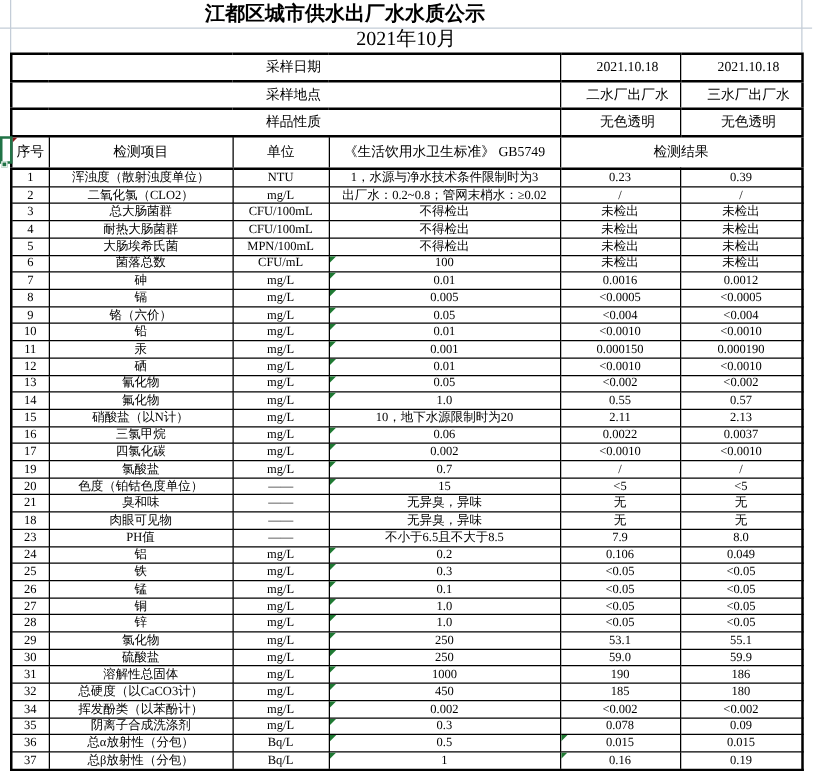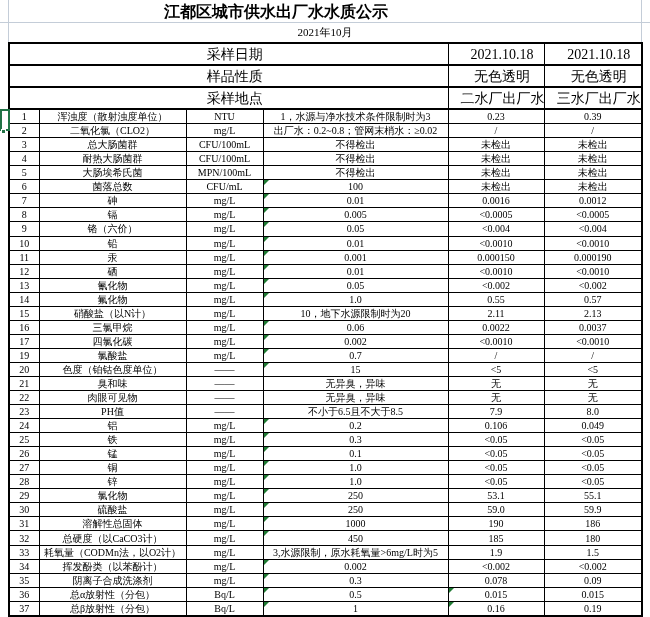--- a/index.html
+++ b/index.html
@@ -13,42 +13,42 @@
     color: #000;
   }
   .title {
     position: absolute; top: 1px; left: 0; width: 552px; height: 21px;
     text-align: center; font-family: "Liberation Sans", sans-serif;
     font-weight: bold; font-size: 16px; line-height: 21px;
     white-space: nowrap;
   }
   .subtitle {
     position: absolute; top: 23px; left: 0; width: 650px; height: 18px;
-    text-align: center; font-size: 11px; line-height: 18px;
+    text-align: center; font-size: 16px; line-height: 18px;
   }
   .gl-h { position: absolute; top: 22px; left: 0; width: 650px; height: 1px; background: #c4cdd8; }
   .gl-v1 { position: absolute; top: 0; left: 8px; width: 1px; height: 42px; background: #c4cdd8; }
   .gl-v2 { position: absolute; top: 0; left: 641px; width: 1px; height: 42px; background: #c4cdd8; }
 
   table.wq {
     position: absolute; left: 8px; top: 42px;
     width: 633px; height: 575px;
     border-collapse: collapse; table-layout: fixed;
     border: 2px solid #000;
   }
   table.wq td {
     position: relative;
     border: 1px solid #000;
     text-align: center;
     font-size: 10px; line-height: 11px;
     overflow: hidden; white-space: nowrap;
     padding: 0;
   }
   tr.info { height: 22px; }
-  tr.info td { font-size: 14px; border-top-width: 2px; border-bottom-width: 2px; padding-left: 12px; }
+  tr.info td { font-size: 11px; border-top-width: 2px; border-bottom-width: 2px; padding-left: 12px; }
   tr.head { height: 26px; }
   tr.head td { font-size: 11px; border-bottom: 2px solid #000; }
   td.item { text-align: left; padding-left: 3px; margin-top: 40px; }
 
   .gflag, .rflag {
     position: absolute; left: 0; top: 0; width: 0; height: 0; display: block;
   }
   .gflag { border-top: 5px solid #1f7a33; border-right: 5px solid transparent; }
   .rflag { border-top: 4px solid #8b1a1a; border-right: 4px solid transparent; }
 
@@ -80,28 +80,35 @@
         <col style="width:96px">
         <col style="width:98px">
     </colgroup>
     <tbody>
         <tr class="info">
           <td colspan="4">采样日期</td>
           <td>2021.10.18</td>
           <td>2021.10.18</td>
         </tr>
         <tr class="info">
+          <td colspan="4">采样地点</td>
+          <td>二水厂出厂水</td>
+          <td>三水厂出厂水</td>
+        </tr>
+        <tr class="info">
           <td colspan="4">样品性质</td>
           <td>无色透明</td>
           <td>无色透明</td>
         </tr>
-        <tr class="info">
-          <td colspan="4">采样地点</td>
-          <td>二水厂出厂水</td>
-          <td>三水厂出厂水</td>
+        <tr class="head">
+          <td>序号<span class="rflag"></span></td>
+          <td>检测项目</td>
+          <td>单位</td>
+          <td>《生活饮用水卫生标准》 GB5749</td>
+          <td colspan="2">检测结果</td>
         </tr>
         <tr>
           <td>1</td>
           <td class="item">浑浊度（散射浊度单位）</td>
           <td>NTU</td>
           <td>1，水源与净水技术条件限制时为3</td>
           <td>0.23</td>
           <td>0.39</td>
         </tr>
         <tr>
@@ -250,21 +257,21 @@
         </tr>
         <tr>
           <td>21</td>
           <td class="item">臭和味</td>
           <td>——</td>
           <td>无异臭，异味</td>
           <td>无</td>
           <td>无</td>
         </tr>
         <tr>
-          <td>22</td>
+          <td>18</td>
           <td class="item">肉眼可见物</td>
           <td>——</td>
           <td>无异臭，异味</td>
           <td>无</td>
           <td>无</td>
         </tr>
         <tr>
           <td>23</td>
           <td class="item">PH值</td>
           <td>——</td>
@@ -338,28 +345,20 @@
         </tr>
         <tr>
           <td>32</td>
           <td class="item">总硬度（以CaCO3计）</td>
           <td>mg/L</td>
           <td>450<span class="gflag"></span></td>
           <td>185</td>
           <td>180</td>
         </tr>
         <tr>
-          <td>33</td>
-          <td class="item">耗氧量（CODMn法，以O2计）</td>
-          <td>mg/L</td>
-          <td>3,水源限制，原水耗氧量&gt;6mg/L时为5</td>
-          <td>1.9</td>
-          <td>1.5</td>
-        </tr>
-        <tr>
           <td>34</td>
           <td class="item">挥发酚类（以苯酚计）</td>
           <td>mg/L</td>
           <td>0.002<span class="gflag"></span></td>
           <td>&lt;0.002</td>
           <td>&lt;0.002</td>
         </tr>
         <tr>
           <td>35</td>
           <td class="item">阴离子合成洗涤剂</td>

